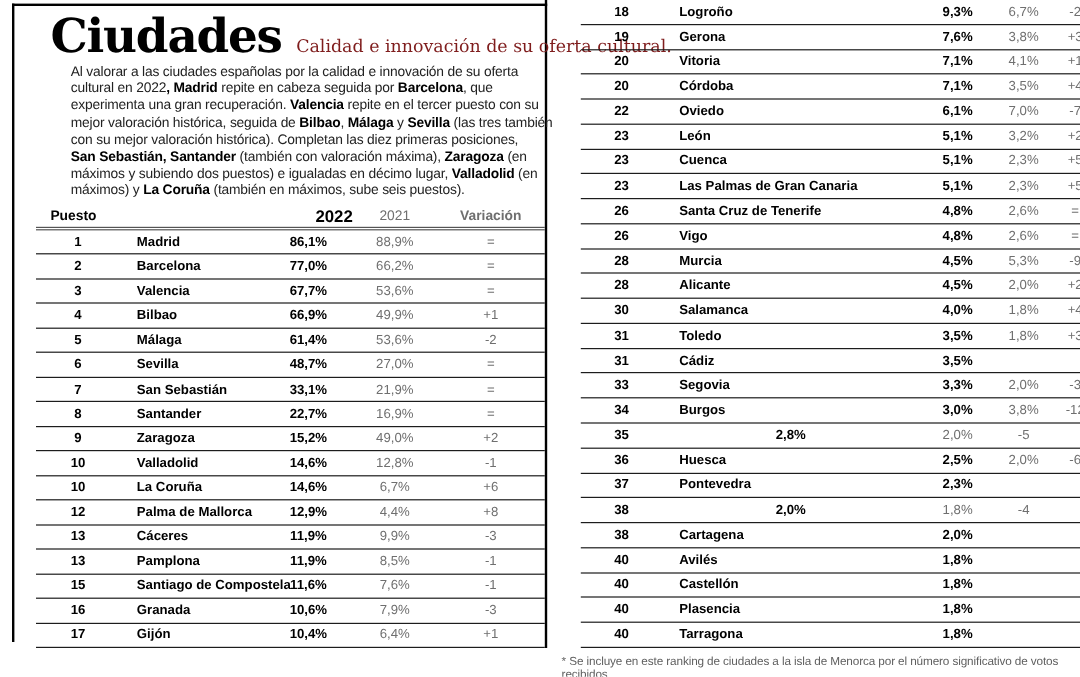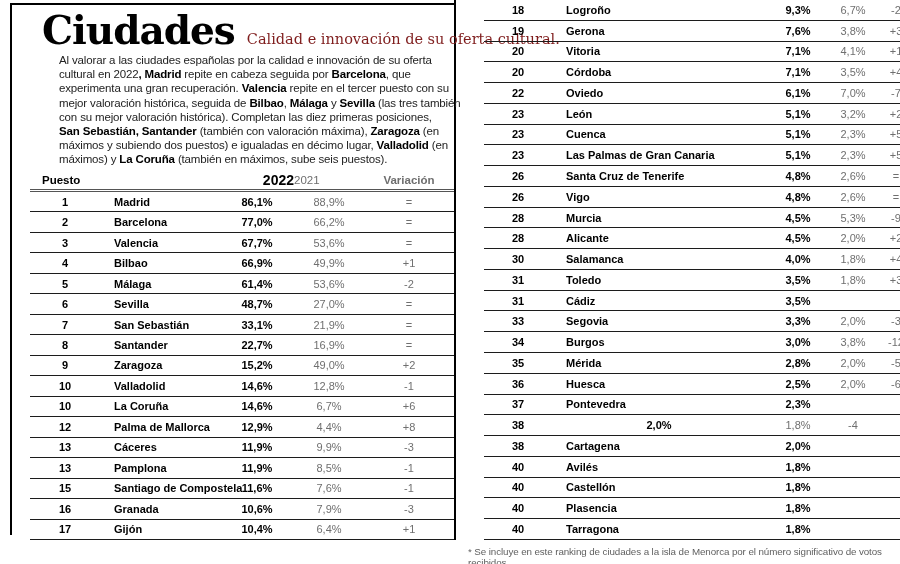--- a/index.html
+++ b/index.html
@@ -50,21 +50,21 @@
 
   .cell{font-size:11px;white-space:nowrap;overflow:visible;}
   .cell.rank{font-weight:700;color:#000;text-align:center;}
   .cell.city{font-weight:700;color:#000;text-align:left;padding-left:14px;}
   .cell.v22{font-weight:700;color:#000;text-align:center;}
   .cell.v21{font-weight:400;color:#6f6f6f;text-align:center;}
   .cell.var{font-weight:400;color:#6f6f6f;text-align:center;}
 
   .hdr .h-puesto{grid-column:1 / 3;font-weight:700;color:#000;font-size:11.5px;padding-left:12px;text-align:left;}
   .hdr .h-2022{grid-column:3;font-weight:700;color:#000;font-size:14px;text-align:right;}
-  .hdr .h-2021{grid-column:4;font-weight:400;color:#6f6f6f;font-size:11.5px;text-align:left;}
+  .hdr .h-2021{grid-column:4;font-weight:400;color:#6f6f6f;font-size:11.5px;text-align:center;}
   .hdr .h-var{grid-column:5;font-weight:700;color:#6f6f6f;font-size:11.5px;text-align:center;}
 
   
   .footnote{
     position:absolute;left:468px;top:546px;width:430px;
     font-size:9.8px;color:#5f5f5f;letter-spacing:-0.1px;
   }
 </style>
 </head>
 <body>
@@ -326,21 +326,20 @@
       </div>
       <div class="row row-right">
         <span class="cell rank">34</span>
         <span class="cell city">Burgos</span>
         <span class="cell v22">3,0%</span>
         <span class="cell v21">3,8%</span>
         <span class="cell var">-12</span>
       </div>
       <div class="row row-right">
         <span class="cell rank">35</span>
-        <span class="cell city">Mérida</span>
         <span class="cell v22">2,8%</span>
         <span class="cell v21">2,0%</span>
         <span class="cell var">-5</span>
       </div>
       <div class="row row-right">
         <span class="cell rank">36</span>
         <span class="cell city">Huesca</span>
         <span class="cell v22">2,5%</span>
         <span class="cell v21">2,0%</span>
         <span class="cell var">-6</span>

